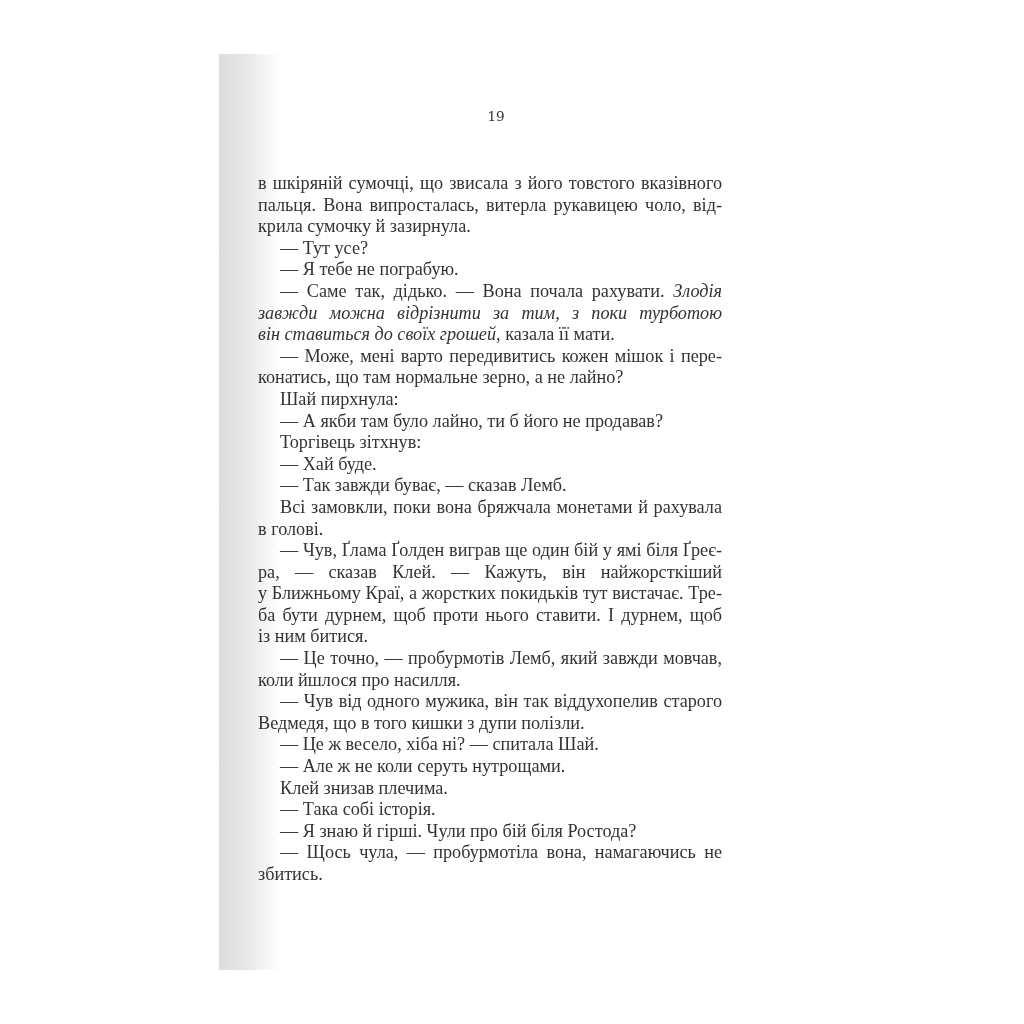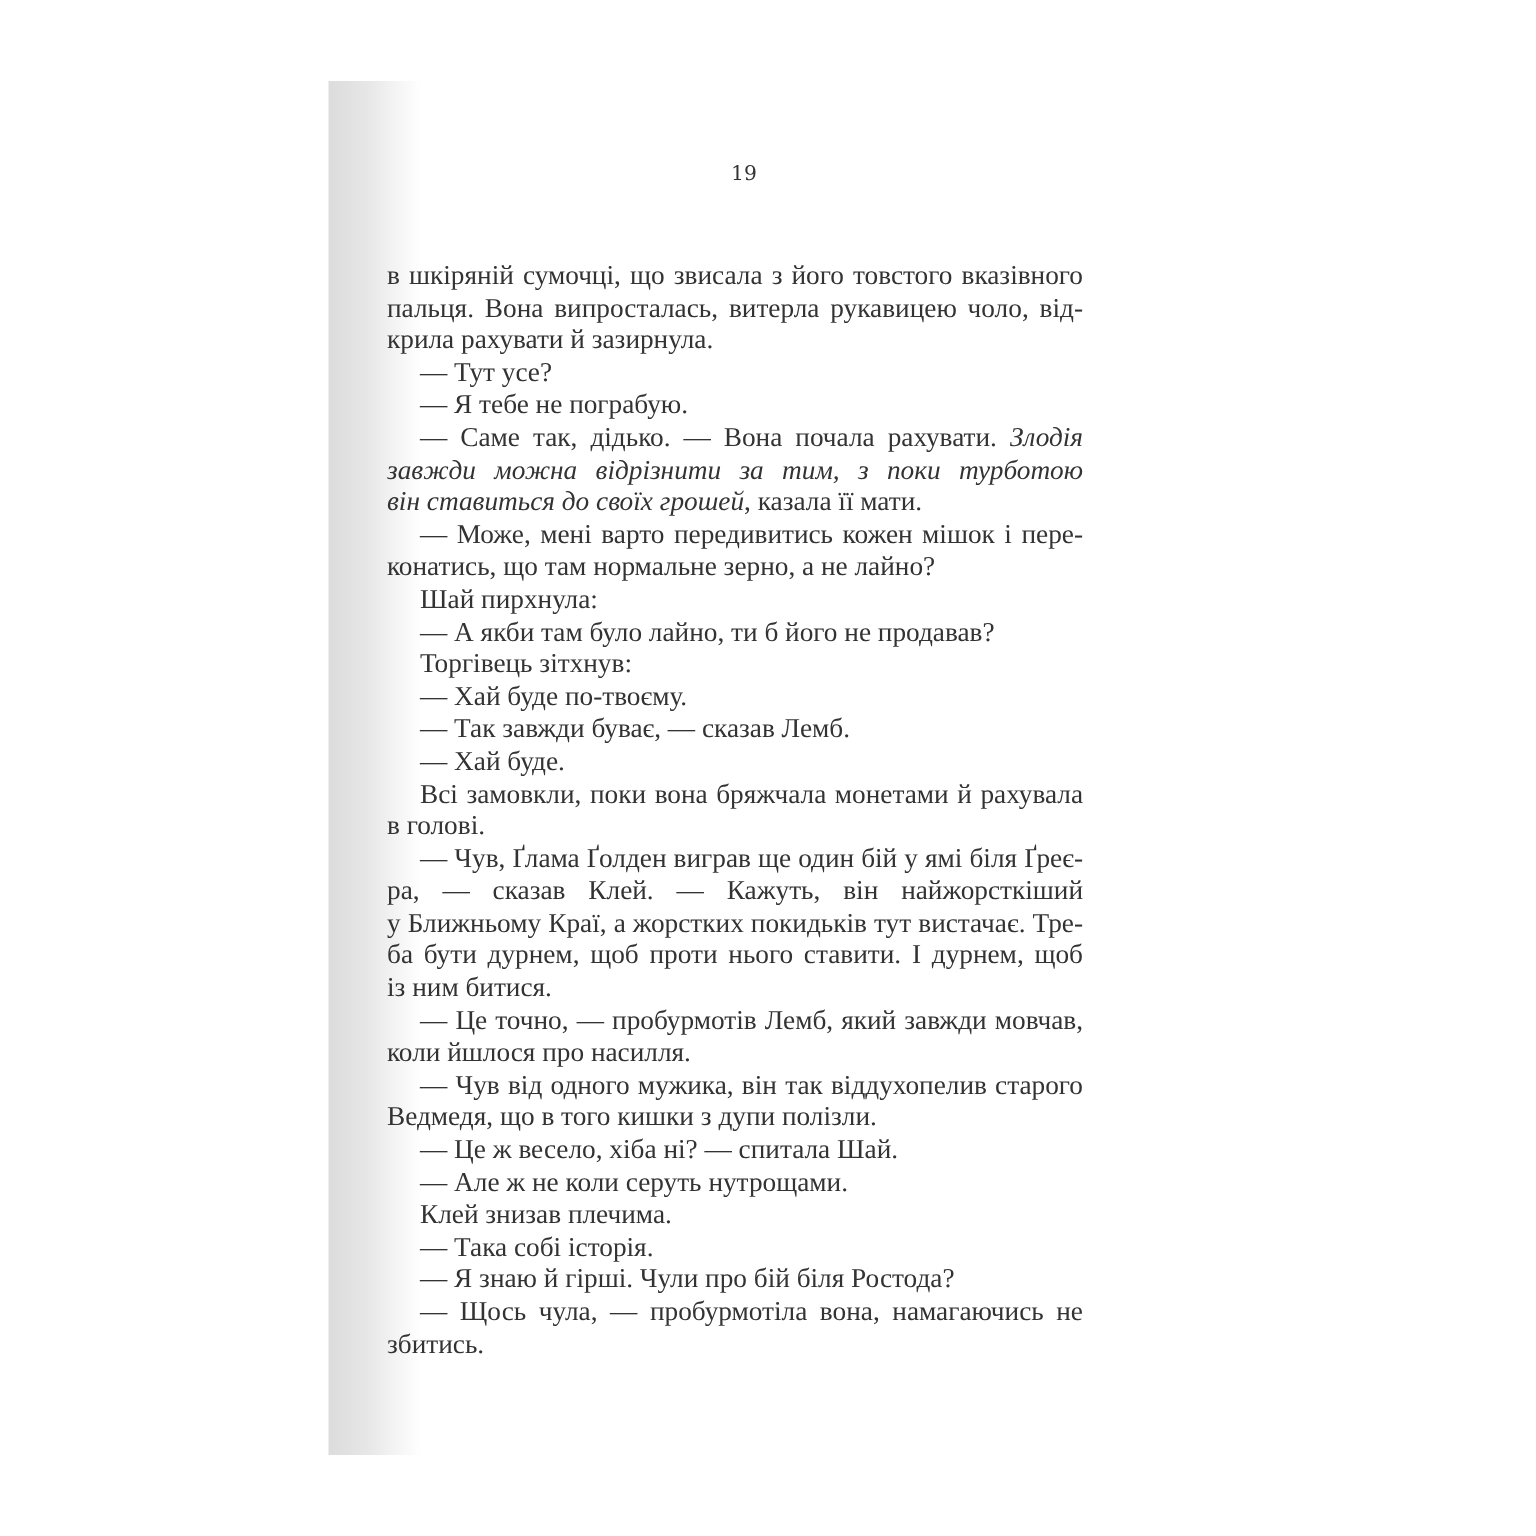--- a/index.html
+++ b/index.html
@@ -63,34 +63,33 @@
     }
   </style>
 </head>
 <body>
 
 <div class="page">
   <div class="page-number">19</div>
   <div class="text-block" id="text-block">
       <div class="line justify">в шкіряній сумочці, що звисала з його товстого вказівного</div>
       <div class="line justify">пальця. Вона випросталась, витерла рукавицею чоло, від-</div>
-      <div class="line">крила рахувати й зазирнула.</div>
+      <div class="line">крила сумочку й зазирнула.</div>
       <div class="line indent">— Тут усе?</div>
       <div class="line indent">— Я тебе не пограбую.</div>
       <div class="line indent justify"><span>— Саме так, дідько. — Вона почала рахувати. </span><em>Злодія</em></div>
       <div class="line justify"><em>завжди можна відрізнити за тим, з поки турботою</em></div>
       <div class="line"><em>він ставиться до своїх грошей</em><span>, казала її мати.</span></div>
       <div class="line indent justify">— Може, мені варто передивитись кожен мішок і пере-</div>
       <div class="line">конатись, що там нормальне зерно, а не лайно?</div>
       <div class="line indent">Шай пирхнула:</div>
       <div class="line indent">— А якби там було лайно, ти б його не продавав?</div>
       <div class="line indent">Торгівець зітхнув:</div>
-      <div class="line indent">— Хай буде по-твоєму.</div>
+      <div class="line indent">— Хай буде.</div>
       <div class="line indent">— Так завжди буває, — сказав Лемб.</div>
-      <div class="line indent">— Хай буде.</div>
       <div class="line indent justify">Всі замовкли, поки вона бряжчала монетами й рахувала</div>
       <div class="line">в голові.</div>
       <div class="line indent justify">— Чув, Ґлама Ґолден виграв ще один бій у ямі біля Ґреє-</div>
       <div class="line justify">ра, — сказав Клей. — Кажуть, він найжорсткіший покидьок</div>
       <div class="line justify">у Ближньому Краї, а жорстких покидьків тут вистачає. Тре-</div>
       <div class="line justify">ба бути дурнем, щоб проти нього ставити. І дурнем, щоб</div>
       <div class="line">із ним битися.</div>
       <div class="line indent justify">— Це точно, — пробурмотів Лемб, який завжди мовчав,</div>
       <div class="line">коли йшлося про насилля.</div>
       <div class="line indent justify">— Чув від одного мужика, він так віддухопелив старого</div>

